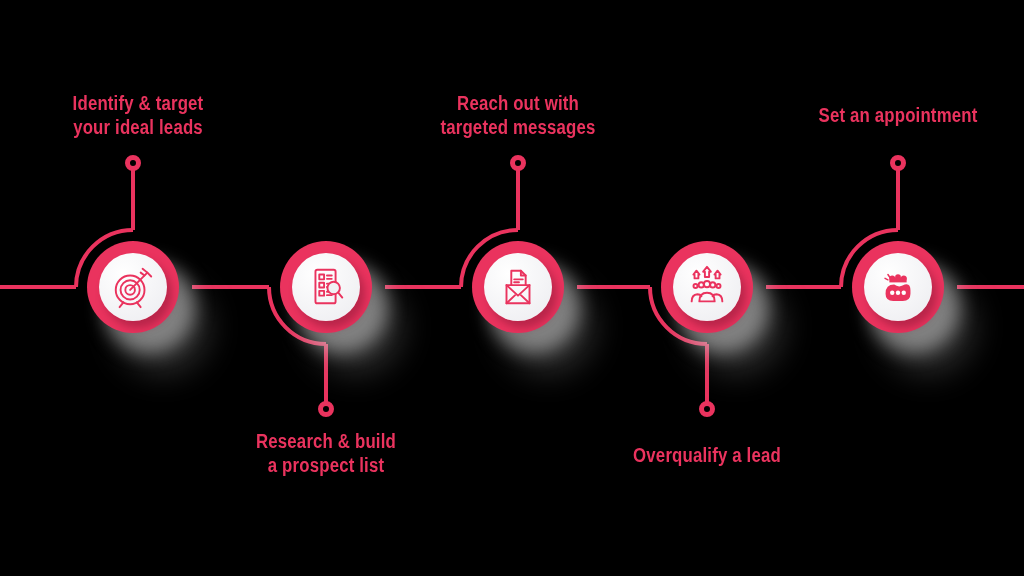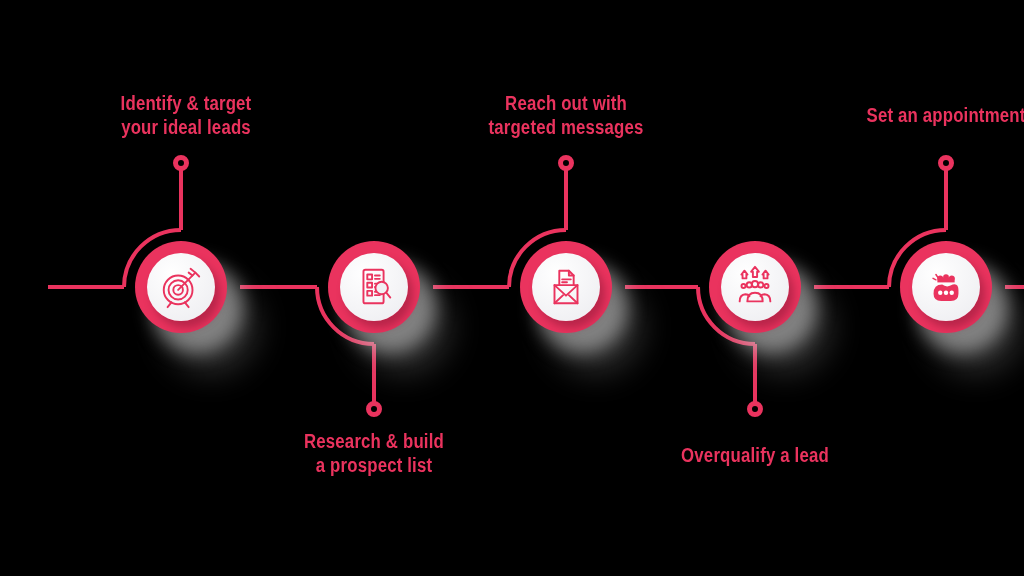--- a/index.html
+++ b/index.html
@@ -7,21 +7,21 @@
     --bg:#000000;
     --inner-hi:#ffffff;
     --inner-lo:#f0f0f3;
   }
   html,body{margin:0;padding:0;}
   body{
     width:1024px;height:576px;position:relative;overflow:hidden;
     background:var(--bg);
     font-family:"Liberation Sans",sans-serif;
   }
-  #stage{position:absolute;inset:0;width:896px;height:576px;margin-left:48px;}
+  #stage{position:absolute;inset:0;width:896px;height:576px;}
   svg.connectors{position:absolute;left:0;top:0;z-index:1;}
   svg.connectors path,svg.connectors circle{stroke:var(--accent);fill:none;}
   svg.connectors path{stroke-width:4;}
   svg.connectors circle{stroke-width:5;}
 
   .step-circle{
     position:absolute;top:241px;width:92px;height:92px;border-radius:50%;
     background:var(--accent);z-index:2;
     box-shadow:16px 20px 18px rgba(214,214,214,0.50),
                30px 40px 32px rgba(165,165,165,0.28);

